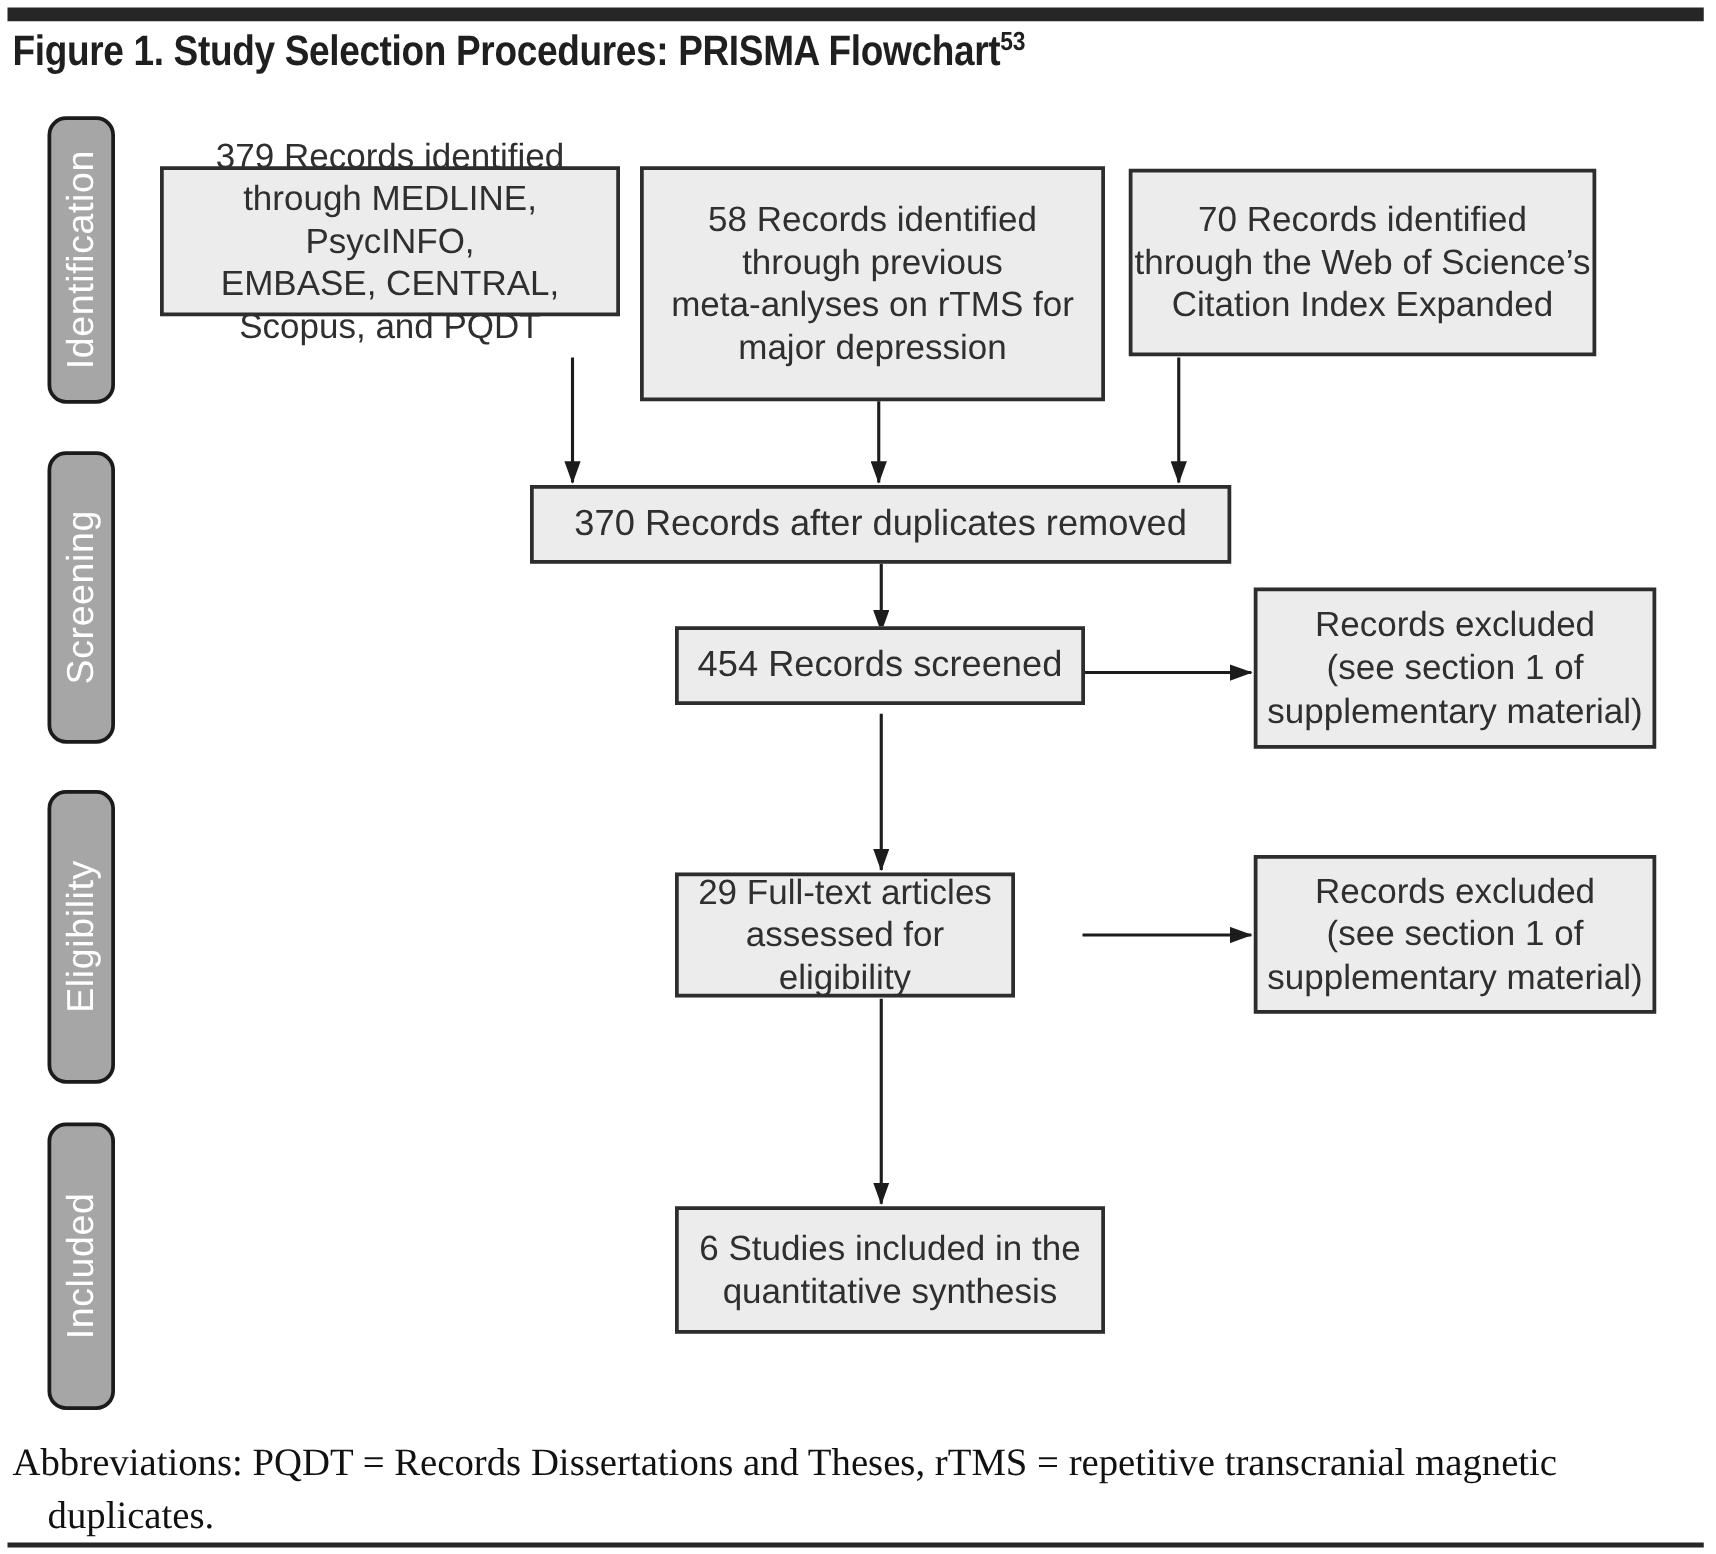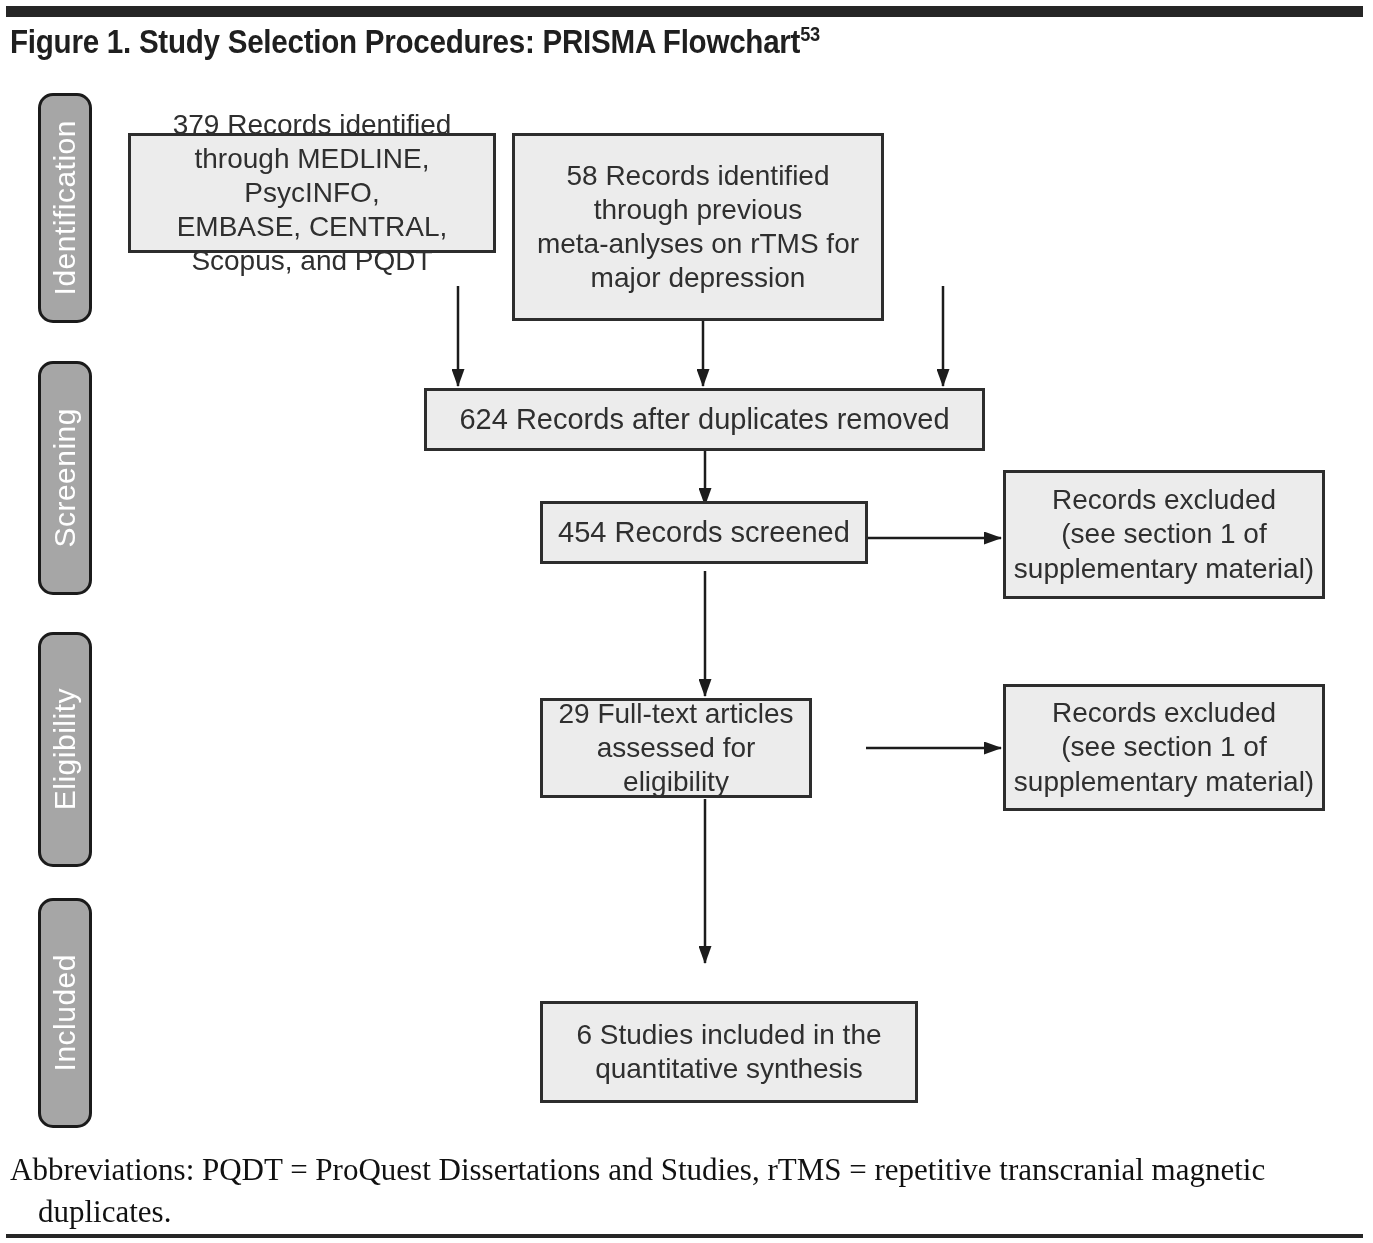--- a/index.html
+++ b/index.html
@@ -30,21 +30,21 @@
   #box-sources{left:128px;top:133px;width:368px;height:120px;}
   #box-meta{left:512px;top:133px;width:372px;height:188px;}
   #box-wos{left:903px;top:135px;width:374px;height:150px;}
   #box-duplicates{left:424px;top:388px;width:561px;height:63px;}
   #box-duplicates .btext{font-size:29px;}
   #box-screened{left:540px;top:501px;width:328px;height:63px;}
   #box-screened .btext{font-size:29px;}
   #box-excluded-screening{left:1003px;top:470px;width:322px;height:129px;}
   #box-fulltext{left:540px;top:698px;width:272px;height:100px;}
   #box-excluded-eligibility{left:1003px;top:684px;width:322px;height:127px;}
-  #box-included{left:540px;top:965px;width:378px;height:102px;margin-top:36px;}
+  #box-included{left:540px;top:965px;width:344px;height:102px;}
 
   .arrows{position:absolute;left:0;top:0;width:1373px;height:1243px;}
 
   .footnote{position:absolute;font-family:"Liberation Serif",serif;color:#111;font-size:31px;
             white-space:nowrap;}
   #footnote-line1{left:10px;top:1152px;}
   #footnote-line2{left:38px;top:1194px;}
 </style>
 </head>
 <body>
@@ -91,22 +91,27 @@
 through MEDLINE, PsycINFO,
 EMBASE, CENTRAL,
 Scopus, and PQDT</span>
   </div>
   <div class="fbox" id="box-meta">
     <span class="btext">58 Records identified
 through previous
 meta-anlyses on rTMS for
 major depression</span>
   </div>
+  <div class="fbox" id="box-wos">
+    <span class="btext">70 Records identified
+through the Web of Science’s
+Citation Index Expanded</span>
+  </div>
   <div class="fbox" id="box-duplicates">
-    <span class="btext">624 Records after duplicates removed</span>
+    <span class="btext">370 Records after duplicates removed</span>
   </div>
   <div class="fbox" id="box-screened">
     <span class="btext">454 Records screened</span>
   </div>
   <div class="fbox" id="box-excluded-screening">
     <span class="btext">Records excluded
 (see section 1 of
 supplementary material)</span>
   </div>
   <div class="fbox" id="box-fulltext">
@@ -116,18 +121,18 @@
   <div class="fbox" id="box-excluded-eligibility">
     <span class="btext">Records excluded
 (see section 1 of
 supplementary material)</span>
   </div>
   <div class="fbox" id="box-included">
     <span class="btext">6 Studies included in the
 quantitative synthesis</span>
   </div>
 
-  <div class="footnote" id="footnote-line1">Abbreviations: PQDT = ProQuest Dissertations and Studies, rTMS = repetitive transcranial magnetic</div>
+  <div class="footnote" id="footnote-line1">Abbreviations: PQDT = Records Dissertations and Theses, rTMS = repetitive transcranial magnetic</div>
   <div class="footnote" id="footnote-line2">duplicates.</div>
 
   <div class="botbar"></div>
 
 </div>
 
 </body></html>

